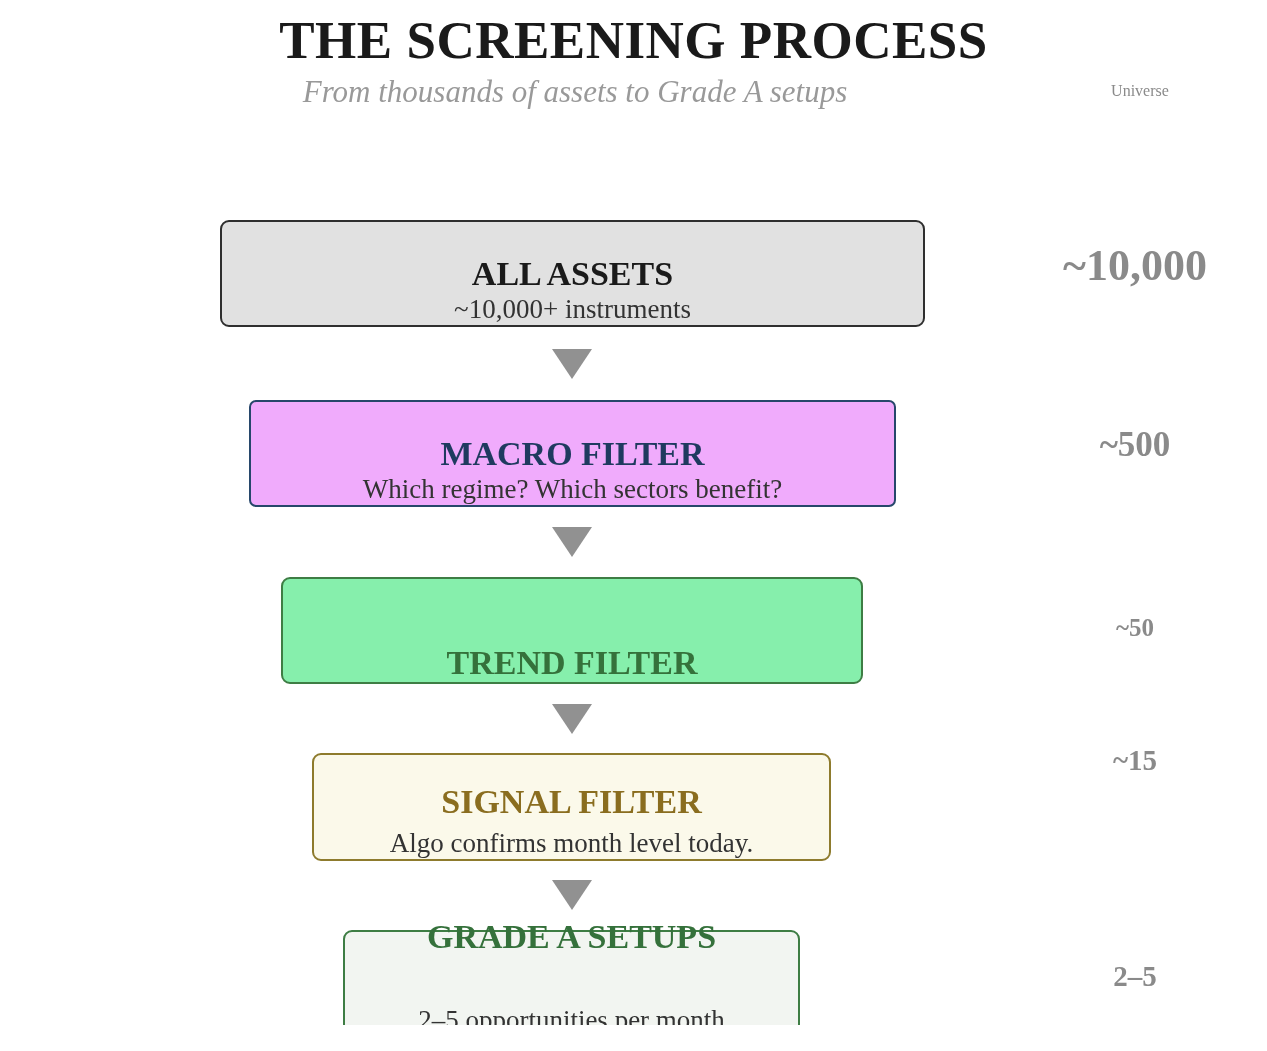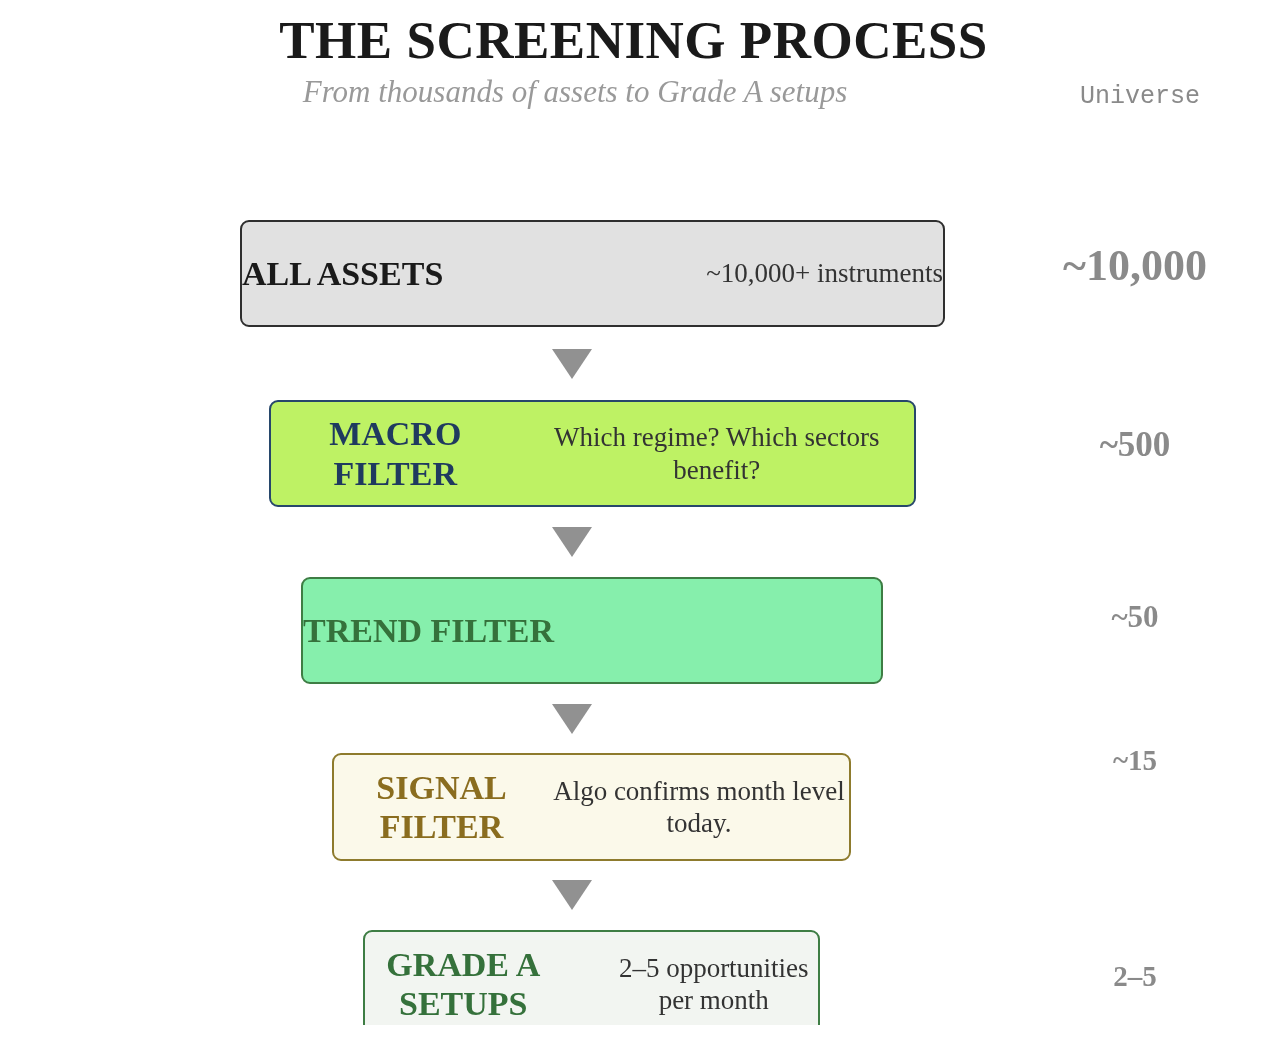--- a/index.html
+++ b/index.html
@@ -36,53 +36,51 @@
     font-size: 31px;
     font-style: italic;
     color: #999999;
   }
   .column-label {
     position: absolute;
     top: 82px;
     left: 1035px;
     width: 210px;
     text-align: center;
-    font-size: 25px;
+    font-size: 16px;
     color: #8a8a8a;
-    font-family: Liberation Mono, monospace;
   }
 
   .stage-box {
     position: absolute;
     box-sizing: border-box;
     border-style: solid;
     border-width: 2.5px;
     border-radius: 9px;
     display: flex;
-    flex-direction: row;
+    flex-direction: column;
     align-items: center;
-    justify-content: space-between;
+    justify-content: flex-end;
     text-align: center;
-    margin-left: 20px;
   }
   .stage-box .box-title {
     font-size: 34px;
     font-weight: bold;
     line-height: 1.15;
   }
   .stage-box .box-desc {
     font-size: 27px;
     color: #333333;
     line-height: 1.2;
   }
 
   .stage-1 { left: 220px; top: 220px; width: 705px; height: 107px; }
   .stage-2 { left: 249px; top: 400px; width: 647px; height: 107px; }
   .stage-3 { left: 281px; top: 577px; width: 582px; height: 107px; }
-  .stage-4 { left: 312px; top: 753px; width: 519px; height: 108px; }
+  .stage-4 { left: 312px; top: 753px; width: 519px; height: 108px; gap: 6px; }
   .stage-5 { left: 343px; top: 930px; width: 457px; height: 108px; gap: 48px; }
 
   .down-arrow {
     position: absolute;
     width: 0;
     height: 0;
     border-left: 20px solid transparent;
     border-right: 20px solid transparent;
     border-top-width: 30px;
     border-top-style: solid;
@@ -96,21 +94,21 @@
   .count-label {
     position: absolute;
     left: 1020px;
     width: 230px;
     text-align: center;
     font-weight: bold;
     line-height: 1.1;
   }
   .count-1 { top: 242px; font-size: 44px; }
   .count-2 { top: 426px; font-size: 35px; }
-  .count-3 { top: 600px; font-size: 31px; }
+  .count-3 { top: 614px; font-size: 25px; }
   .count-4 { top: 745px; font-size: 29px; }
   .count-5 { top: 961px; font-size: 29px; }
 </style>
 </head>
 <body>
 
 <div class="canvas">
 
   <div class="page-title">THE SCREENING PROCESS</div>
 
@@ -119,21 +117,21 @@
   <div class="column-label" style="color: rgb(138, 138, 138);">Universe</div>
 
   <div class="stage-box stage-1" style="background-color: rgb(225, 225, 225); border-color: rgb(47, 47, 47);">
     <div class="box-title" style="color: rgb(26, 26, 26);">ALL ASSETS</div>
     <div class="box-desc" style="color: rgb(51, 51, 51);">~10,000+ instruments</div>
   </div>
   <div class="count-label count-1" style="color: rgb(138, 138, 138);">~10,000</div>
 
   <div class="down-arrow arrow-1" style="border-top-color: rgb(145, 145, 145);"></div>
 
-  <div class="stage-box stage-2" style="background-color: #bef264; border-color: rgb(39, 71, 107);">
+  <div class="stage-box stage-2" style="background-color: #f0abfc; border-color: rgb(39, 71, 107); border-radius: 7px;">
     <div class="box-title" style="color: rgb(31, 58, 95);">MACRO FILTER</div>
     <div class="box-desc" style="color: rgb(51, 51, 51);">Which regime? Which sectors benefit?</div>
   </div>
   <div class="count-label count-2" style="color: rgb(138, 138, 138); text-align: center;">~500</div>
 
   <div class="down-arrow arrow-2" style="border-top-color: rgb(145, 145, 145);"></div>
 
   <div class="stage-box stage-3" style="background-color: #86efac; border-color: rgb(62, 125, 68);">
     <div class="box-title" style="color: rgb(53, 113, 59);">TREND FILTER</div>
   </div>

